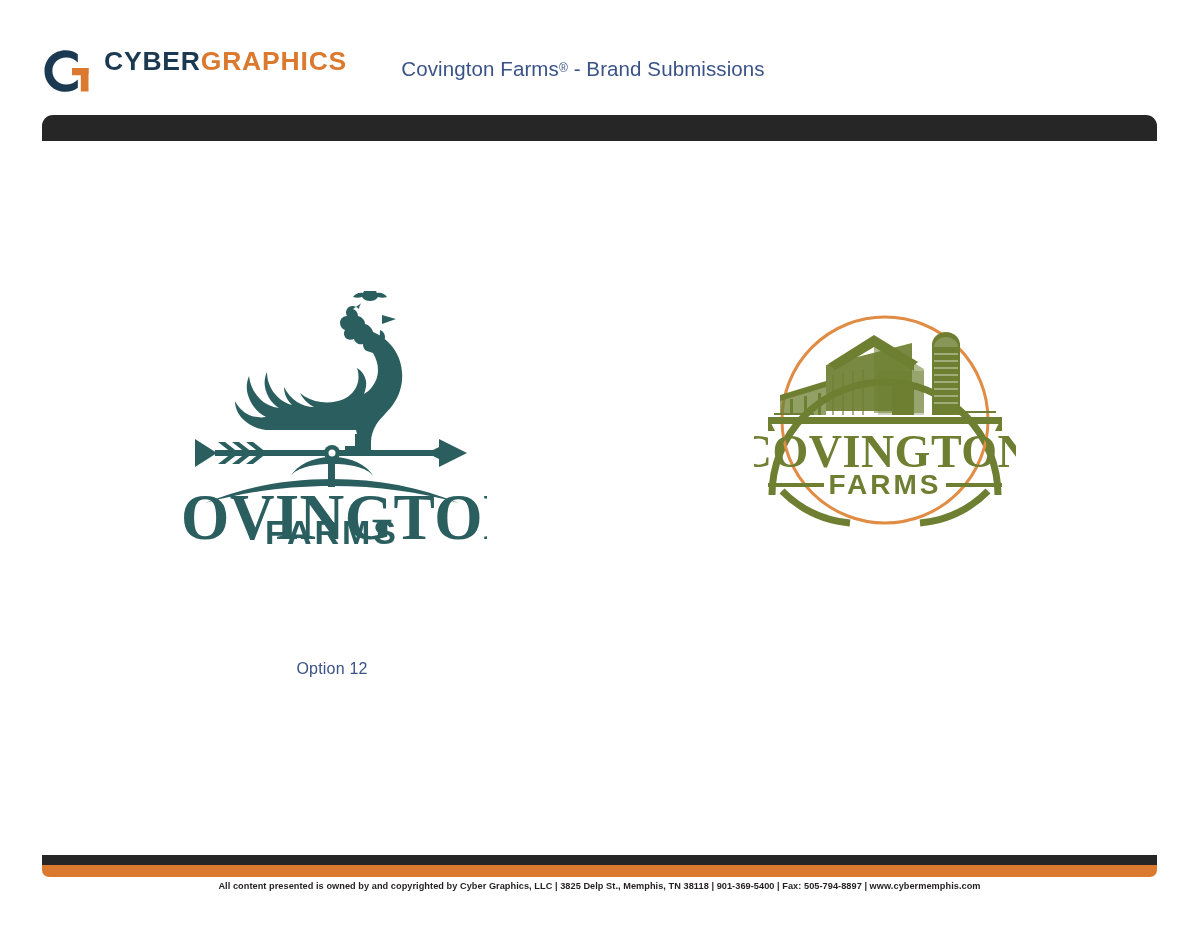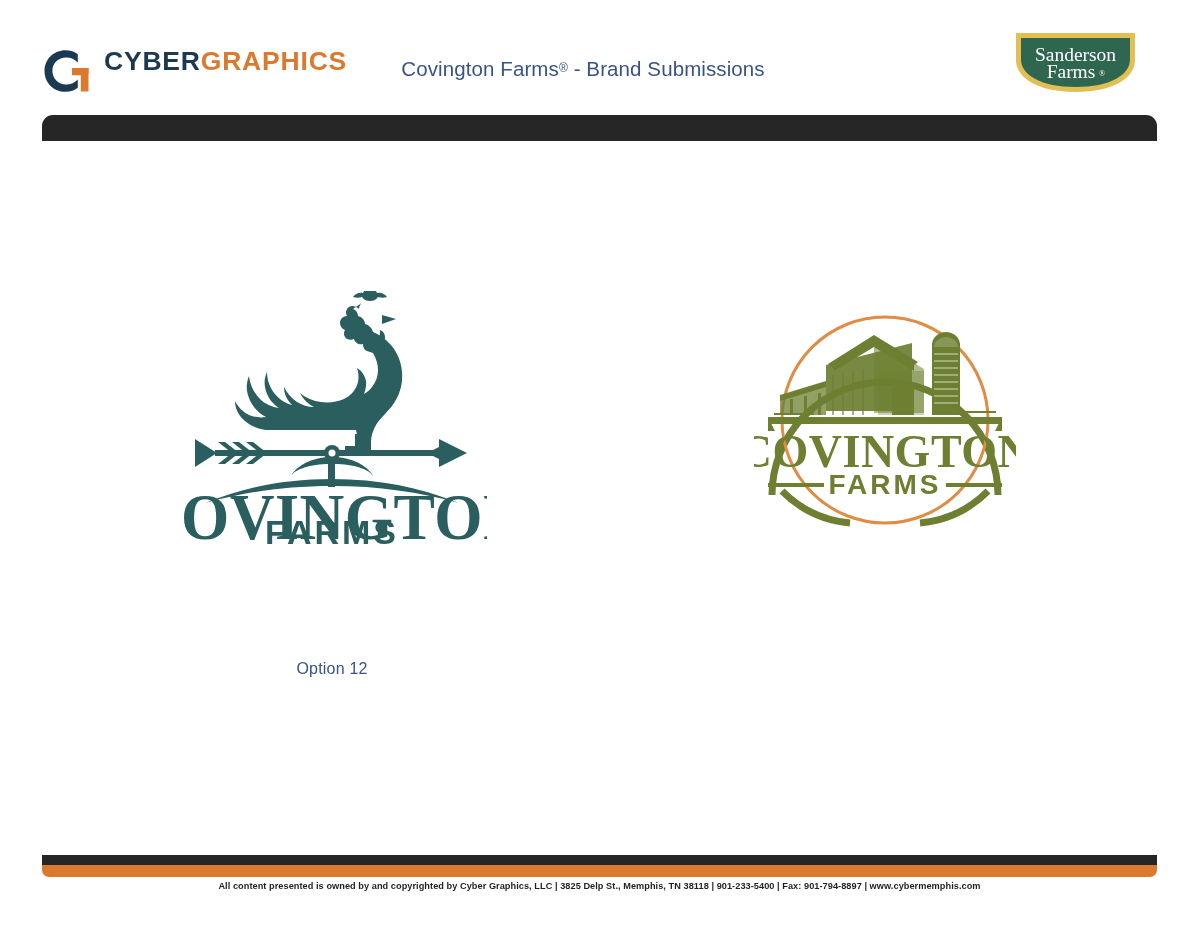--- a/index.html
+++ b/index.html
@@ -158,29 +158,20 @@
                  C28.9 9.6 33.0 11.5 35.8 14.6 L35.8 6.3 C32.6 3.7 28.4 2.2 23.5 2.2 Z" fill="#1B3A52"></path>
         <path d="M30.0 20.0 L46.5 20.0 L46.5 43.5 L38.8 43.5 L38.8 27.2 L30.0 27.2 Z" fill="#DB7A2E"></path>
         <path d="M38.8 20.0 L46.5 20.0 L46.5 26.0 L38.8 26.0 Z" fill="#DB7A2E"></path>
       </svg>
     </div>
     <div id="cg-wordmark"><span class="cg-cyber">CYBER</span><span class="cg-graphics">GRAPHICS</span></div>
   </div>
 
   <div id="header-title"><span>Covington Farms</span><span class="reg">®</span><span> - Brand Submissions</span></div>
 
-  <div id="sanderson-logo">
-    <svg width="123" height="65" viewBox="0 0 123 65" xmlns="http://www.w3.org/2000/svg">
-      <path d="M2 3 L121 3 L121 30 C121 48 99 62 61.5 62 C24 62 2 48 2 30 Z" fill="#E3BE52"></path>
-      <path d="M7 8 L116 8 L116 29.5 C116 45 96 57 61.5 57 C27 57 7 45 7 29.5 Z" fill="#2F6650"></path>
-      <text x="61.5" y="31" font-family="'Liberation Serif', serif" font-size="19.5" fill="#ffffff" text-anchor="middle">Sanderson</text>
-      <text x="57" y="48" font-family="'Liberation Serif', serif" font-size="19.5" fill="#ffffff" text-anchor="middle">Farms</text>
-      <text x="88" y="46" font-family="'Liberation Serif', serif" font-size="8" fill="#ffffff" text-anchor="middle">®</text>
-    </svg>
-  </div>
 </div>
 
 <div id="header-bar"></div>
 
 <div id="main">
 
   <div class="option-cell" id="option-cell-12">
     <div class="logo-stage">
       <svg width="310" height="258" viewBox="0 0 310 258" xmlns="http://www.w3.org/2000/svg">
         <g fill="#2B5F5F">
@@ -322,13 +313,13 @@
 
         <text x="131" y="199" text-anchor="middle" fill="#6E7F32" font-family="'Liberation Sans', sans-serif" font-size="28" font-weight="bold" letter-spacing="3">FARMS</text>
       </svg>
     </div>
   </div>
 
 </div>
 
 <div id="footer-bar-dark"></div>
 <div id="footer-bar-orange"></div>
-<div id="footer-text">All content presented is owned by and copyrighted by Cyber Graphics, LLC  |  3825 Delp St., Memphis, TN 38118  |  901-233-5400  |  Fax: 901-794-8897  |  www.cybermemphis.com</div>
+<div id="footer-text">All content presented is owned by and copyrighted by Cyber Graphics, LLC  |  3825 Delp St., Memphis, TN 38118  |  901-369-5400  |  Fax: 505-794-8897  |  www.cybermemphis.com</div>
 
 </body></html>

